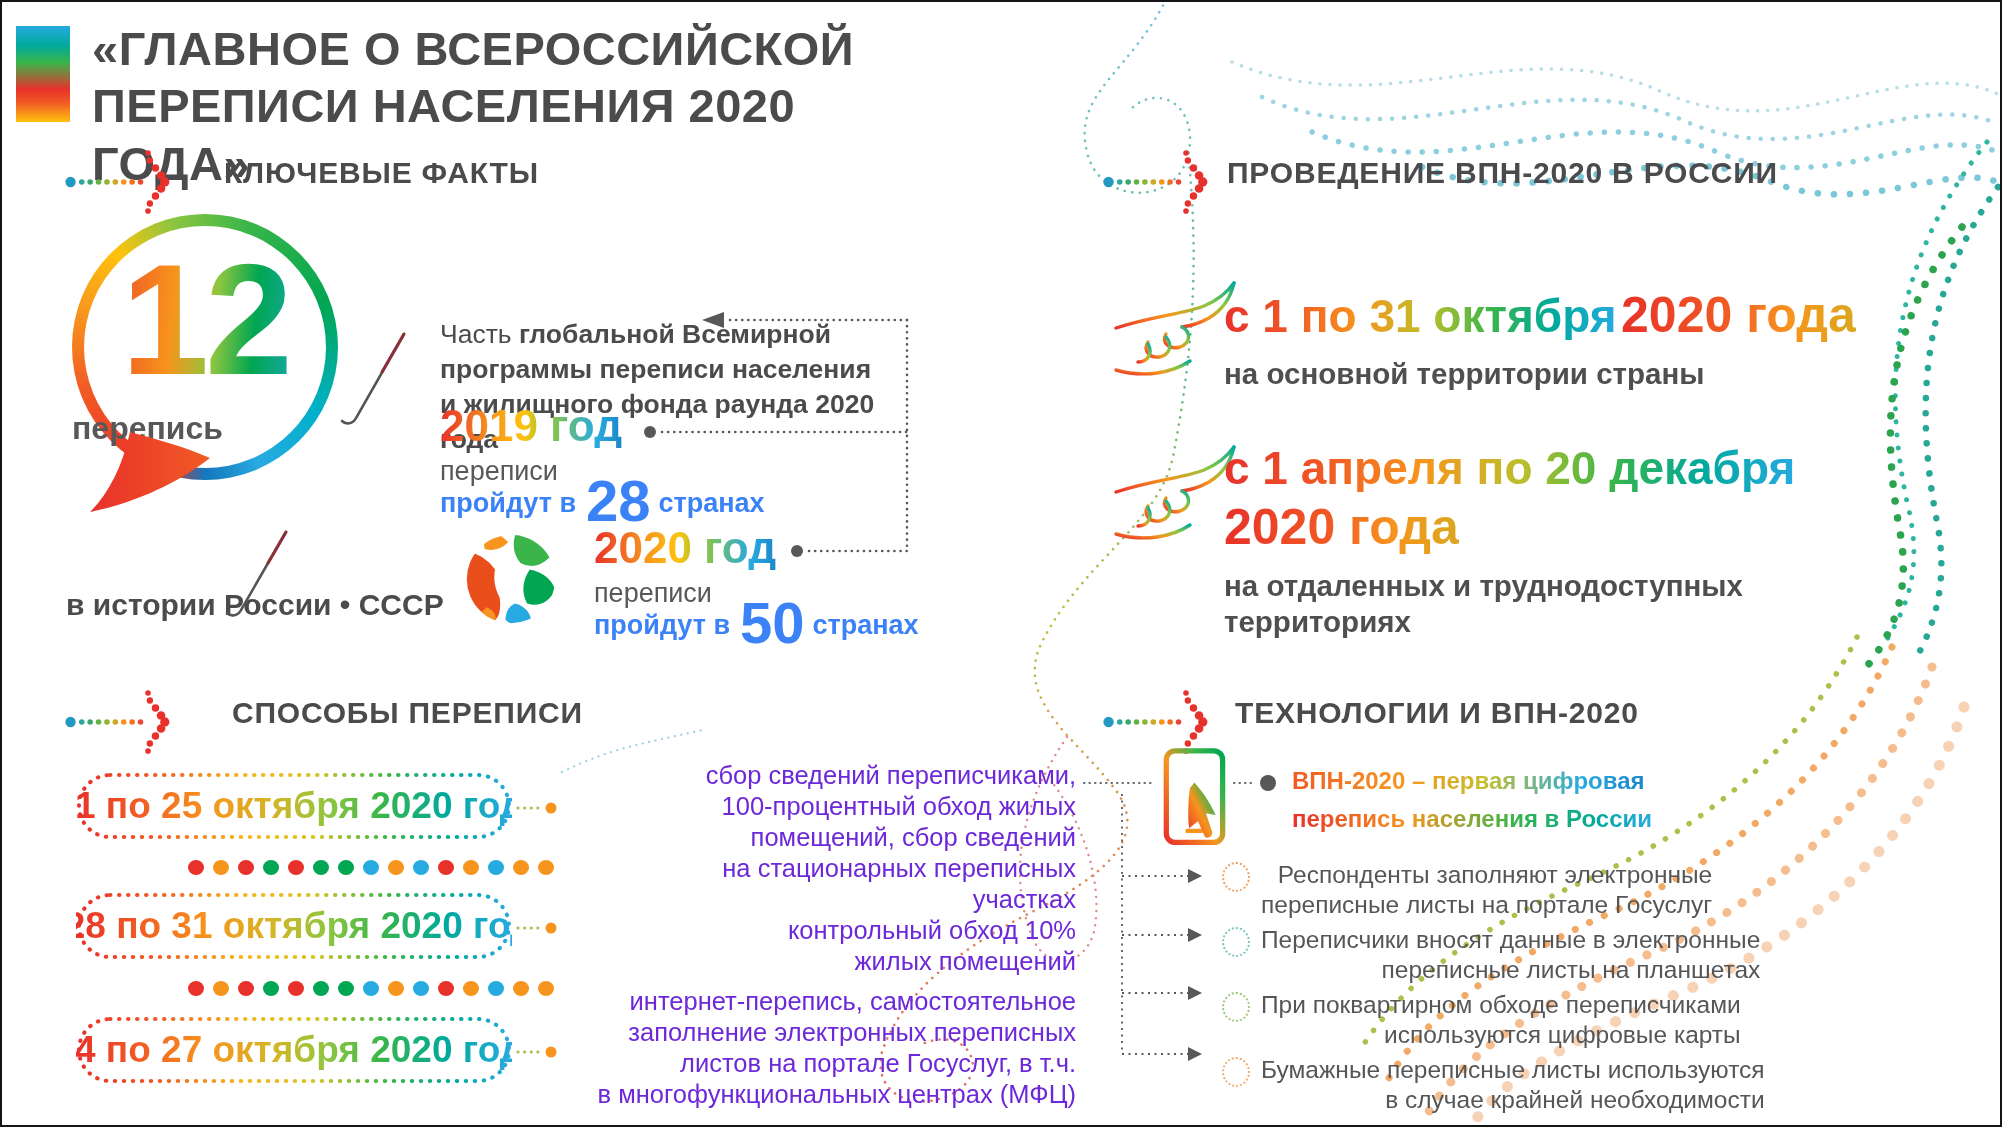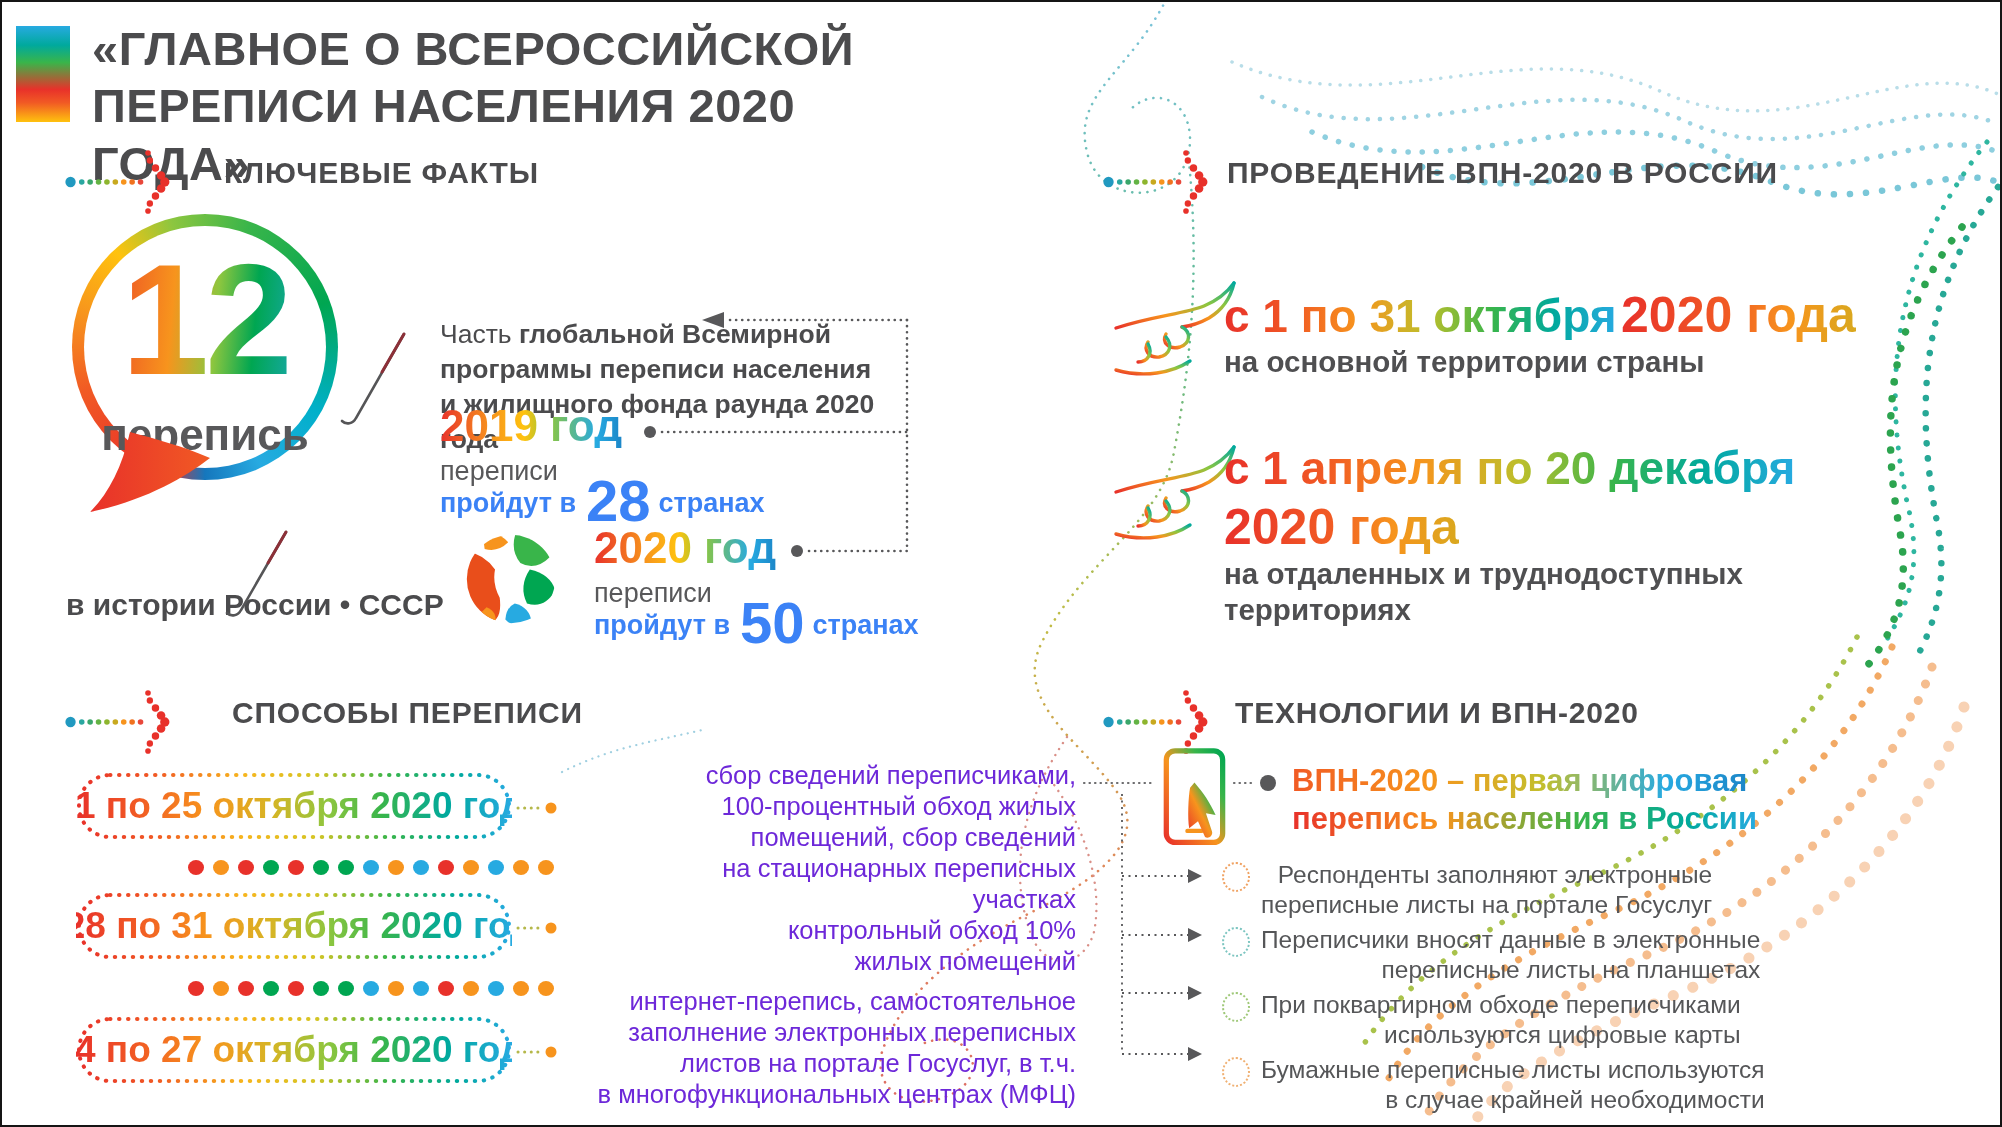--- a/index.html
+++ b/index.html
@@ -25,43 +25,43 @@
   .grange{background-image:linear-gradient(90deg,#e8312a 0%,#f15a24 18%,#f7941d 34%,#bcbf2b 52%,#39b54a 68%,#00a99d 84%,#27aae1 100%);}
   .gyear{background-image:linear-gradient(90deg,#e8312a 0%,#f15a24 45%,#f7941d 72%,#d9a81e 100%);}
   .gpill{background-image:linear-gradient(90deg,#e8312a 0%,#f15a24 14%,#f7941d 30%,#d6b525 45%,#8dc63f 58%,#39b54a 70%,#00a99d 85%,#27aae1 100%);}
   .glead1{background-image:linear-gradient(90deg,#f15a24 0%,#f7941d 30%,#c3bf2d 55%,#27aae1 82%,#1c86c8 100%);}
   .glead2{background-image:linear-gradient(90deg,#e8312a 0%,#f7941d 32%,#39b54a 62%,#00a99d 85%,#27aae1 100%);}
   
   .ring{left:70px;top:212px;width:266px;height:266px;border-radius:50%;
     background:conic-gradient(from 205deg,#e8312a 0deg,#f15a24 45deg,#f7941d 80deg,#ffc20e 112deg,#8dc63f 140deg,#39b54a 175deg,#00a651 225deg,#00b0ca 275deg,#27aae1 310deg,#1577bd 335deg,#e8312a 354deg);}
   .ring-inner{position:absolute;left:12px;top:12px;width:242px;height:242px;border-radius:50%;background:#fff;}
   .big12{left:70px;top:238px;width:266px;text-align:center;font-size:158px;font-weight:700;line-height:1;letter-spacing:-4px;}
-  .bubble-word{left:70px;top:408px;width:266px;text-align:center;font-size:44px;font-weight:700;color:#58585a;}
+  .bubble-word{left:70px;top:408px;width:266px;text-align:left;font-size:32px;font-weight:700;color:#58585a;}
   .bubble-caption{left:64px;top:586px;font-size:30px;font-weight:700;color:#4b4b4d;}
   .program{left:438px;top:280px;width:470px;font-size:26.5px;line-height:35px;color:#4b4b4d;white-space:pre-line;}
   .program b{font-weight:700;}
   .fact{line-height:1;}
   .fact-year{font-size:44px;font-weight:700;margin-bottom:8px;}
   .fact-sub{font-size:27px;font-weight:400;color:#58585a;line-height:30px;}
   .fact-line{font-size:27px;font-weight:700;color:#3b82f6;line-height:30px;white-space:nowrap;}
   .fact-num{font-size:58px;font-weight:700;vertical-align:-9px;margin:0 8px 0 10px;}
   
   .period-range{font-size:46px;font-weight:700;line-height:1.05;}
   .period-year{font-size:50px;font-weight:700;margin-top:6px;}
-  .period-desc{font-size:29.5px;font-weight:600;color:#4f4f51;margin-top:0;line-height:36px;white-space:pre-line;}
+  .period-desc{font-size:29.5px;font-weight:600;color:#4f4f51;margin-top:12px;line-height:36px;white-space:pre-line;}
   
   .pill{width:436px;height:68px;}
   .pill .pill-border{position:absolute;inset:0;}
   .pill .pill-text{position:absolute;inset:0;display:flex;align-items:center;justify-content:center;
     font-size:37px;font-weight:700;white-space:nowrap;}
   .dots-row{display:flex;gap:9px;}
   .dots-row span{width:16px;height:15px;border-radius:50%;}
   .mdesc{width:480px;font-size:25.5px;line-height:31px;color:#6d28d9;white-space:pre-line;text-align:right;}
   
-  .lead{font-size:31px;font-weight:700;line-height:38px;}
+  .lead{font-size:24px;font-weight:700;line-height:38px;}
   .bullets{width:680px;text-align:right;}
   .bullet-item{display:flex;align-items:flex-start;gap:11px;margin-bottom:6px;}
   .bullet-circle{flex:0 0 auto;width:24px;height:26px;border-radius:50%;border:2.5px dotted #f0a262;margin-top:2px;}
   .bullet-item:nth-child(2) .bullet-circle{border-color:#7cc5c0;}
   .bullet-item:nth-child(3) .bullet-circle{border-color:#9fc878;}
   .bullet-item:nth-child(4) .bullet-circle{border-color:#f0b072;}
   .bullet-text{font-size:24.5px;line-height:29.5px;color:#555658;white-space:pre-line;}
 </style>
 </head>
 <body>

